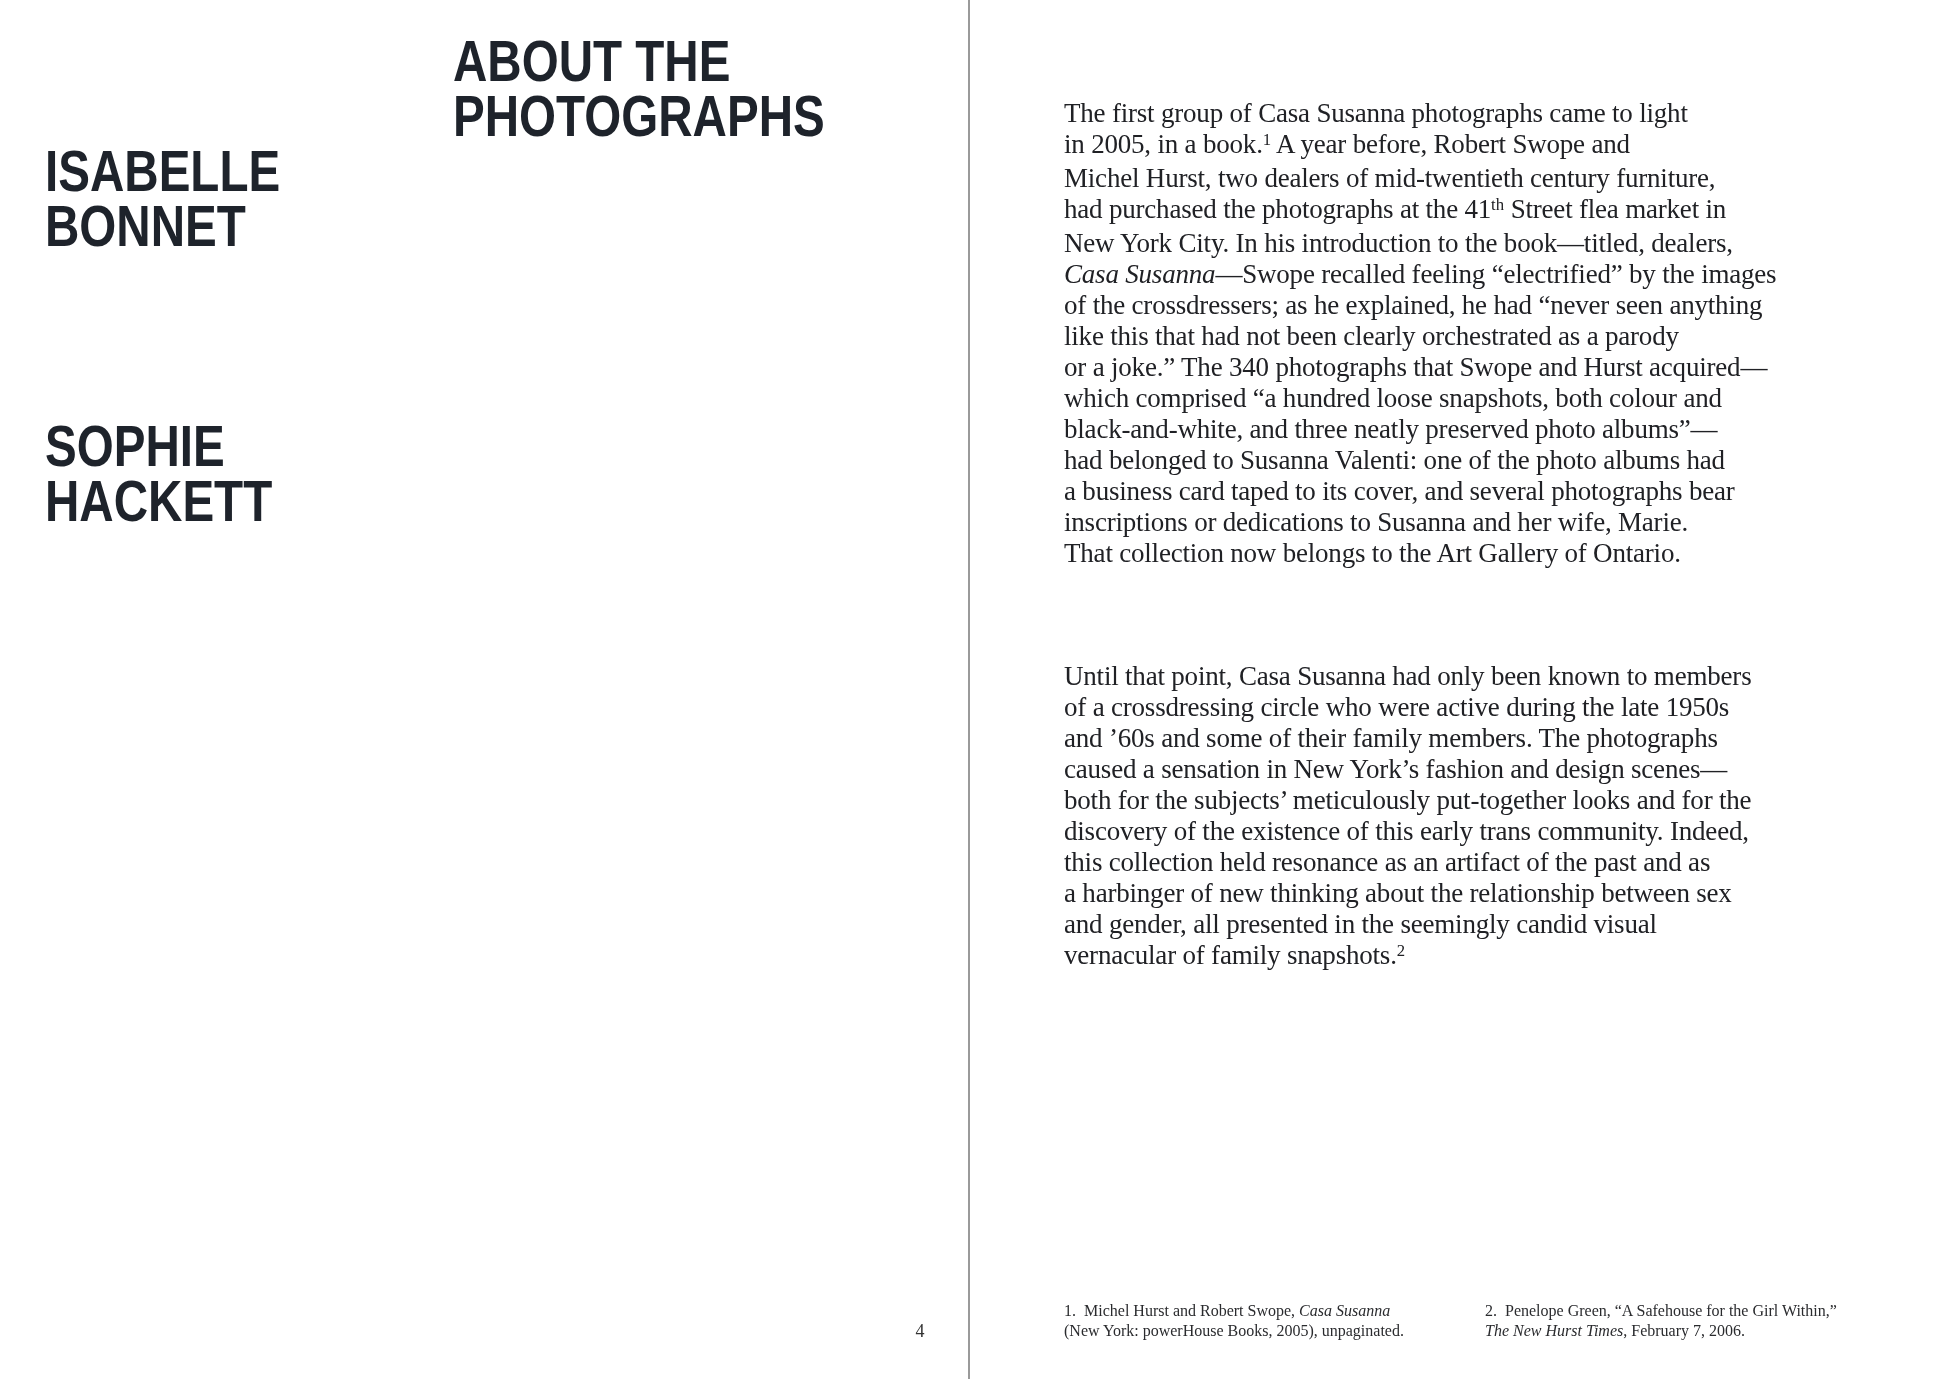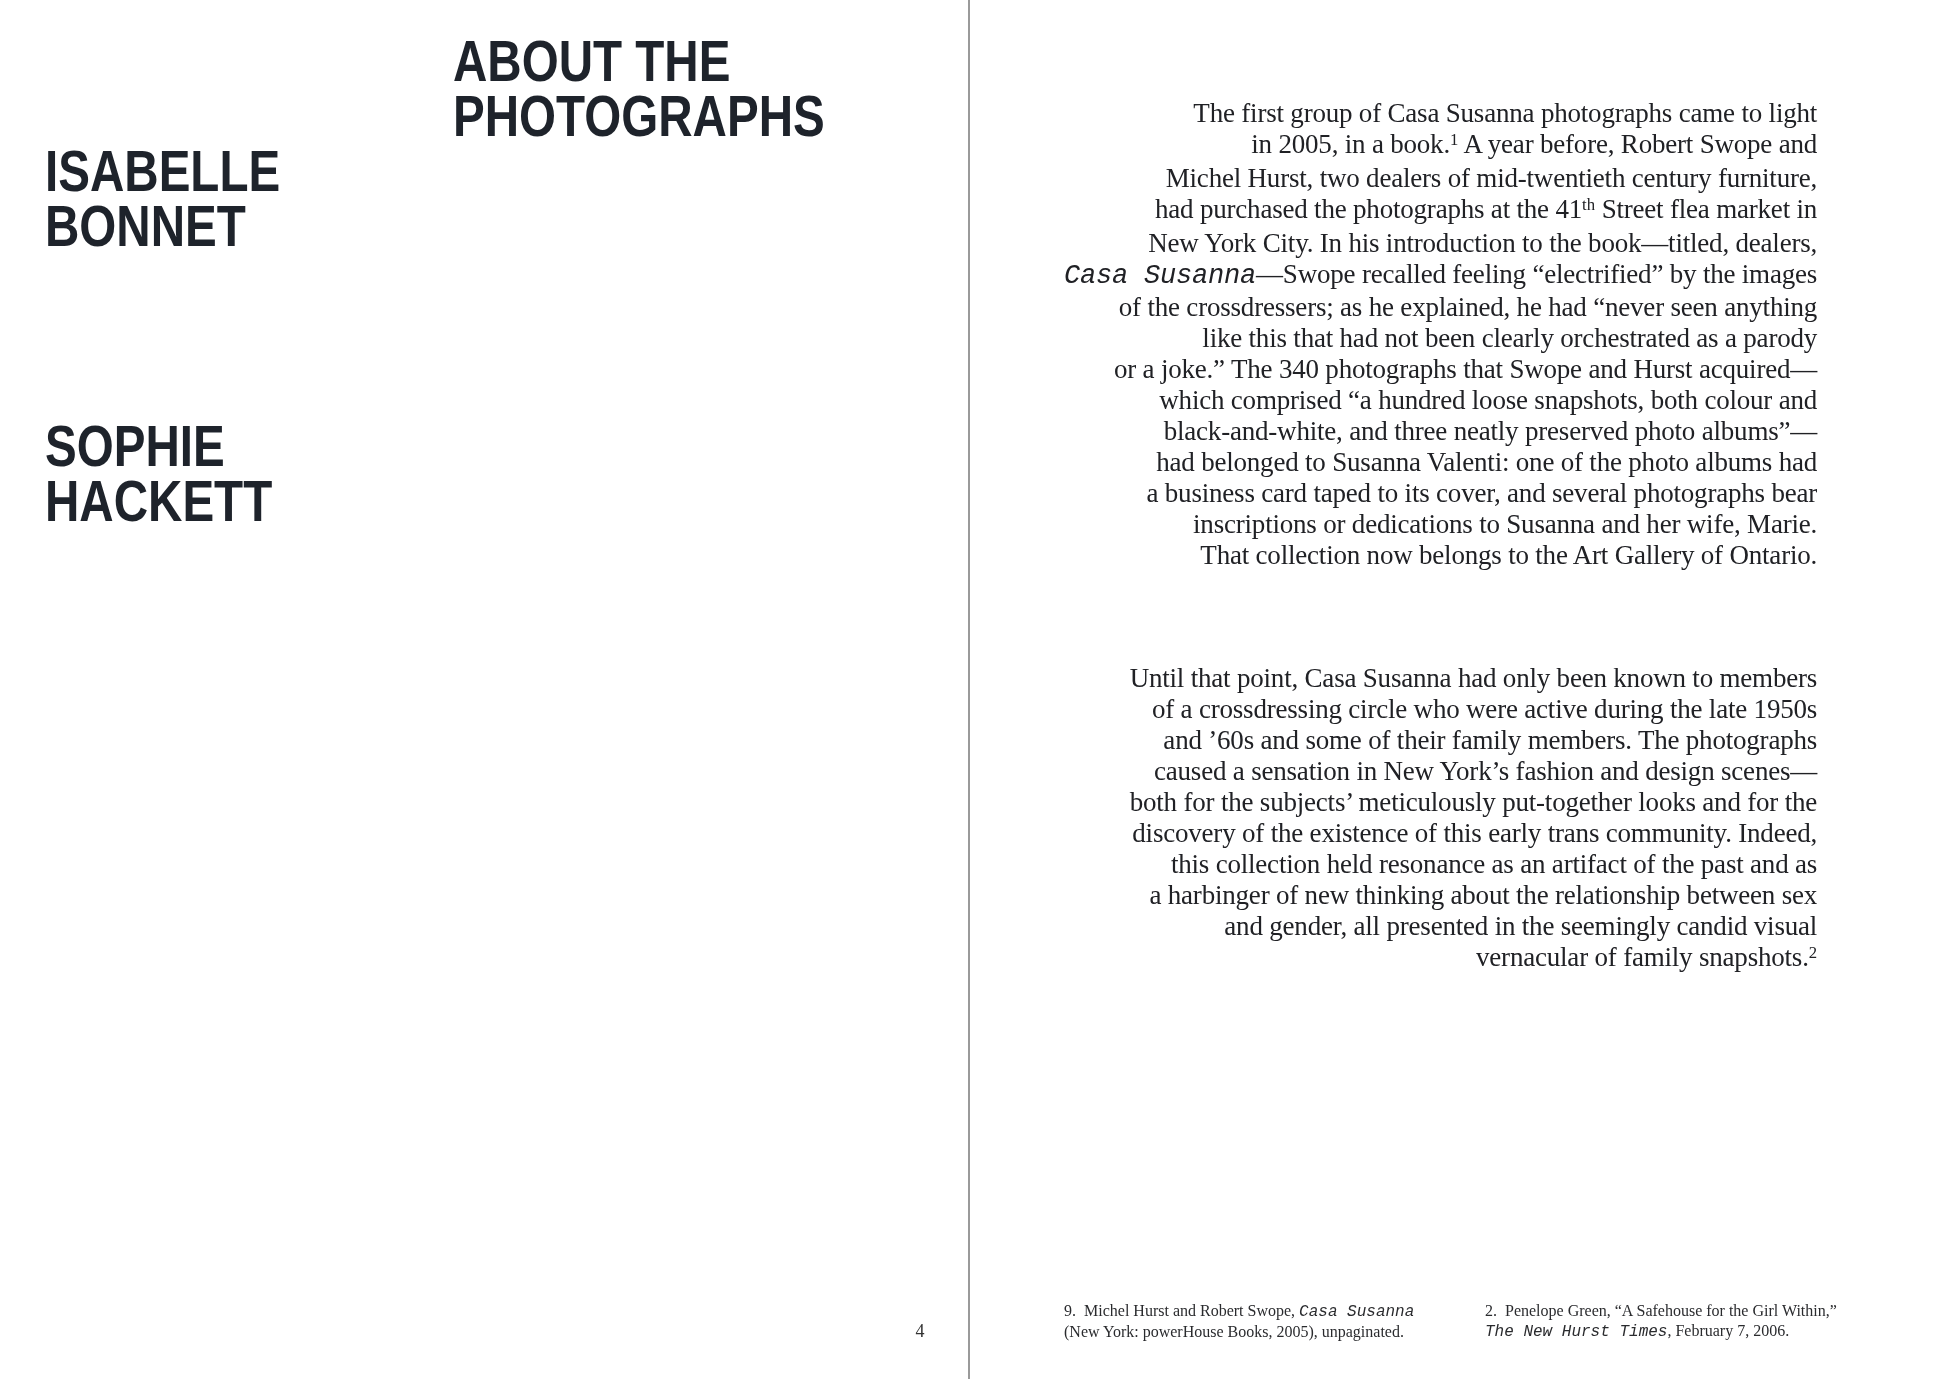--- a/index.html
+++ b/index.html
@@ -27,24 +27,23 @@
   }
   .authors { position:absolute; left:45px; top:33px; }
   .author-2 { margin-top:55px; }
   .title { position:absolute; left:453px; top:33px; margin:0; }
   .body-copy {
     position:absolute; left:1064px; top:36px;
     font-size:27px; line-height:31px;
     letter-spacing:-0.2px;
     color:#202125;
     white-space:pre;
-    text-align:right;
   }
   .body-copy p { margin:0 0 30px 0; }
-  .s-i { font-style:italic;font-family:Liberation Mono, monospace; }
+  .s-i { font-style:italic; }
   .s-sup { font-size:62%; position:relative; top:-0.5em; letter-spacing:0; }
   .footnote {
     position:absolute; top:1301px;
     font-size:16px; line-height:20px;
     color:#2a2b2e;
     white-space:pre;
   }
   .footnote-1 { left:1064px; }
   .footnote-2 { left:1485px; }
   .page-number {
@@ -94,19 +93,19 @@
 of a crossdressing circle who were active during the late 1950s
 and ’60s and some of their family members. The photographs
 caused a sensation in New York’s fashion and design scenes—
 both for the subjects’ meticulously put-together looks and for the
 discovery of the existence of this early trans community. Indeed,
 this collection held resonance as an artifact of the past and as
 a harbinger of new thinking about the relationship between sex
 and gender, all presented in the seemingly candid visual
 vernacular of family snapshots.</span><span class="s-sup">2</span></p>
     </div>
-    <div class="footnote footnote-1"><span>9.  Michel Hurst and Robert Swope, </span><span class="s-i">Casa Susanna</span><span>
+    <div class="footnote footnote-1"><span>1.  Michel Hurst and Robert Swope, </span><span class="s-i">Casa Susanna</span><span>
 (New York: powerHouse Books, 2005), unpaginated.</span></div>
     <div class="footnote footnote-2"><span>2.  Penelope Green, “A Safehouse for the Girl Within,”
 </span><span class="s-i">The New Hurst Times</span><span>, February 7, 2006.</span></div>
   </div>
 
 </div>
 
 </body></html>

